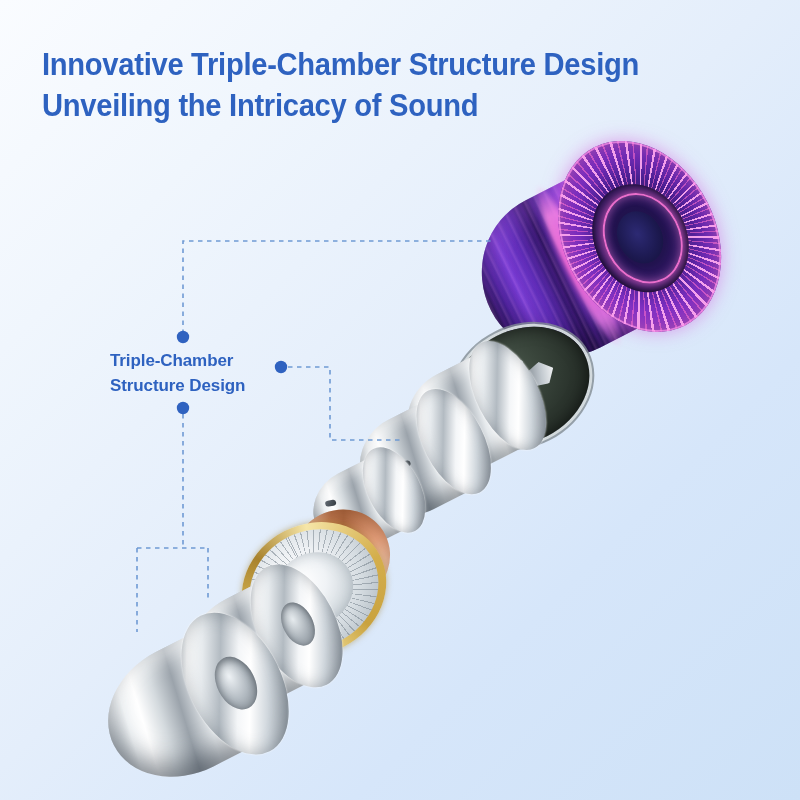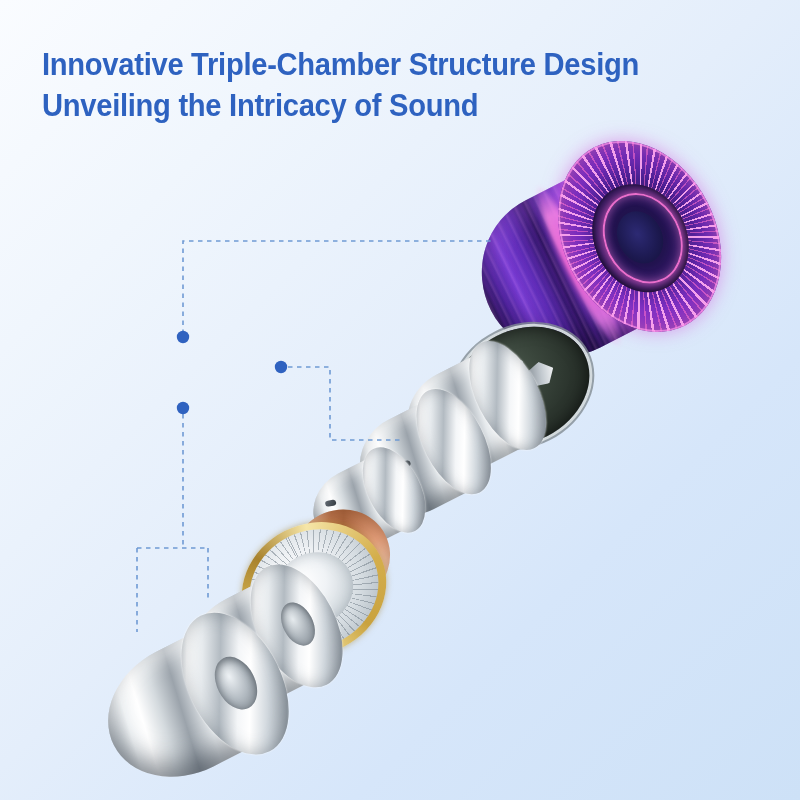--- a/index.html
+++ b/index.html
@@ -319,14 +319,18 @@
 
     <path class="dash" d="M288,367 L330,367 L330,440 L404,440"></path>
 
     <path class="dash" d="M183,414 L183,548 M137,548 L208,548 M137,548 L137,632 M208,548 L208,600"></path>
 
     <circle class="cdot" cx="183" cy="337" r="6.2"></circle>
     <circle class="cdot" cx="281" cy="367" r="6.2"></circle>
     <circle class="cdot" cx="183" cy="408" r="6.2"></circle>
   </svg>
 
+  <div class="callout-label">
+    <span class="ln">Triple-Chamber</span>
+    <span class="ln">Structure Design</span>
+  </div>
 
 </div>
 
 </body></html>

